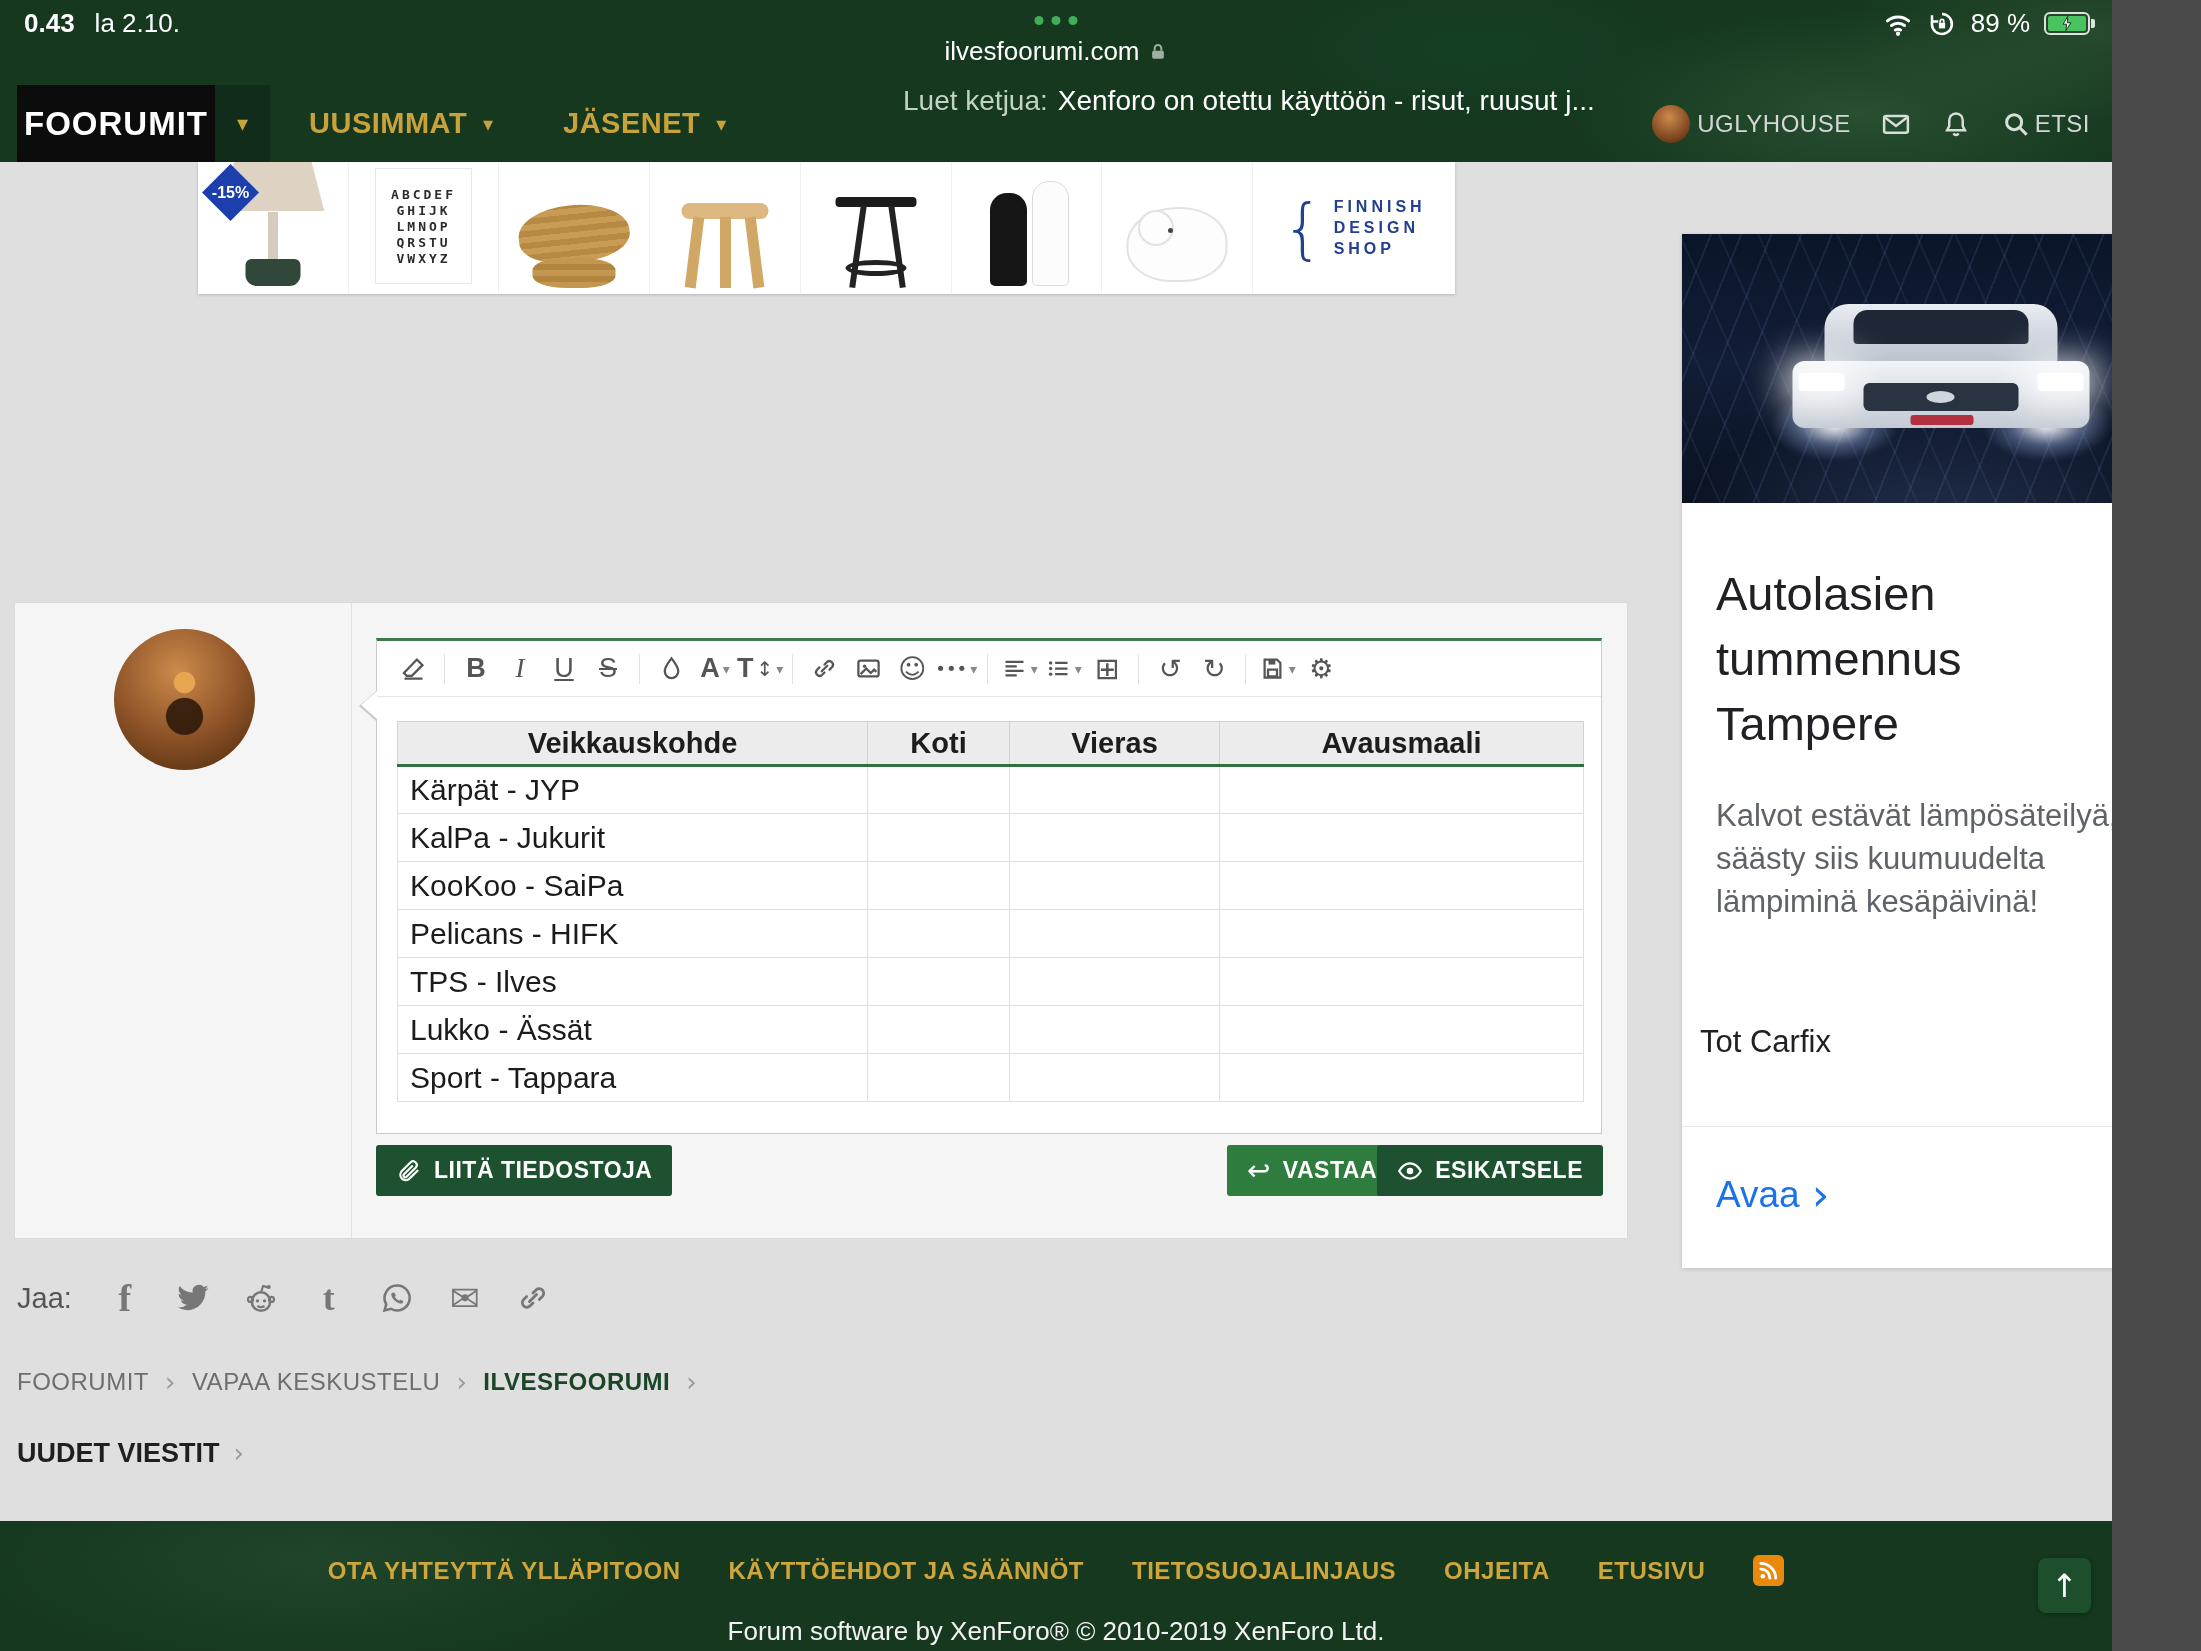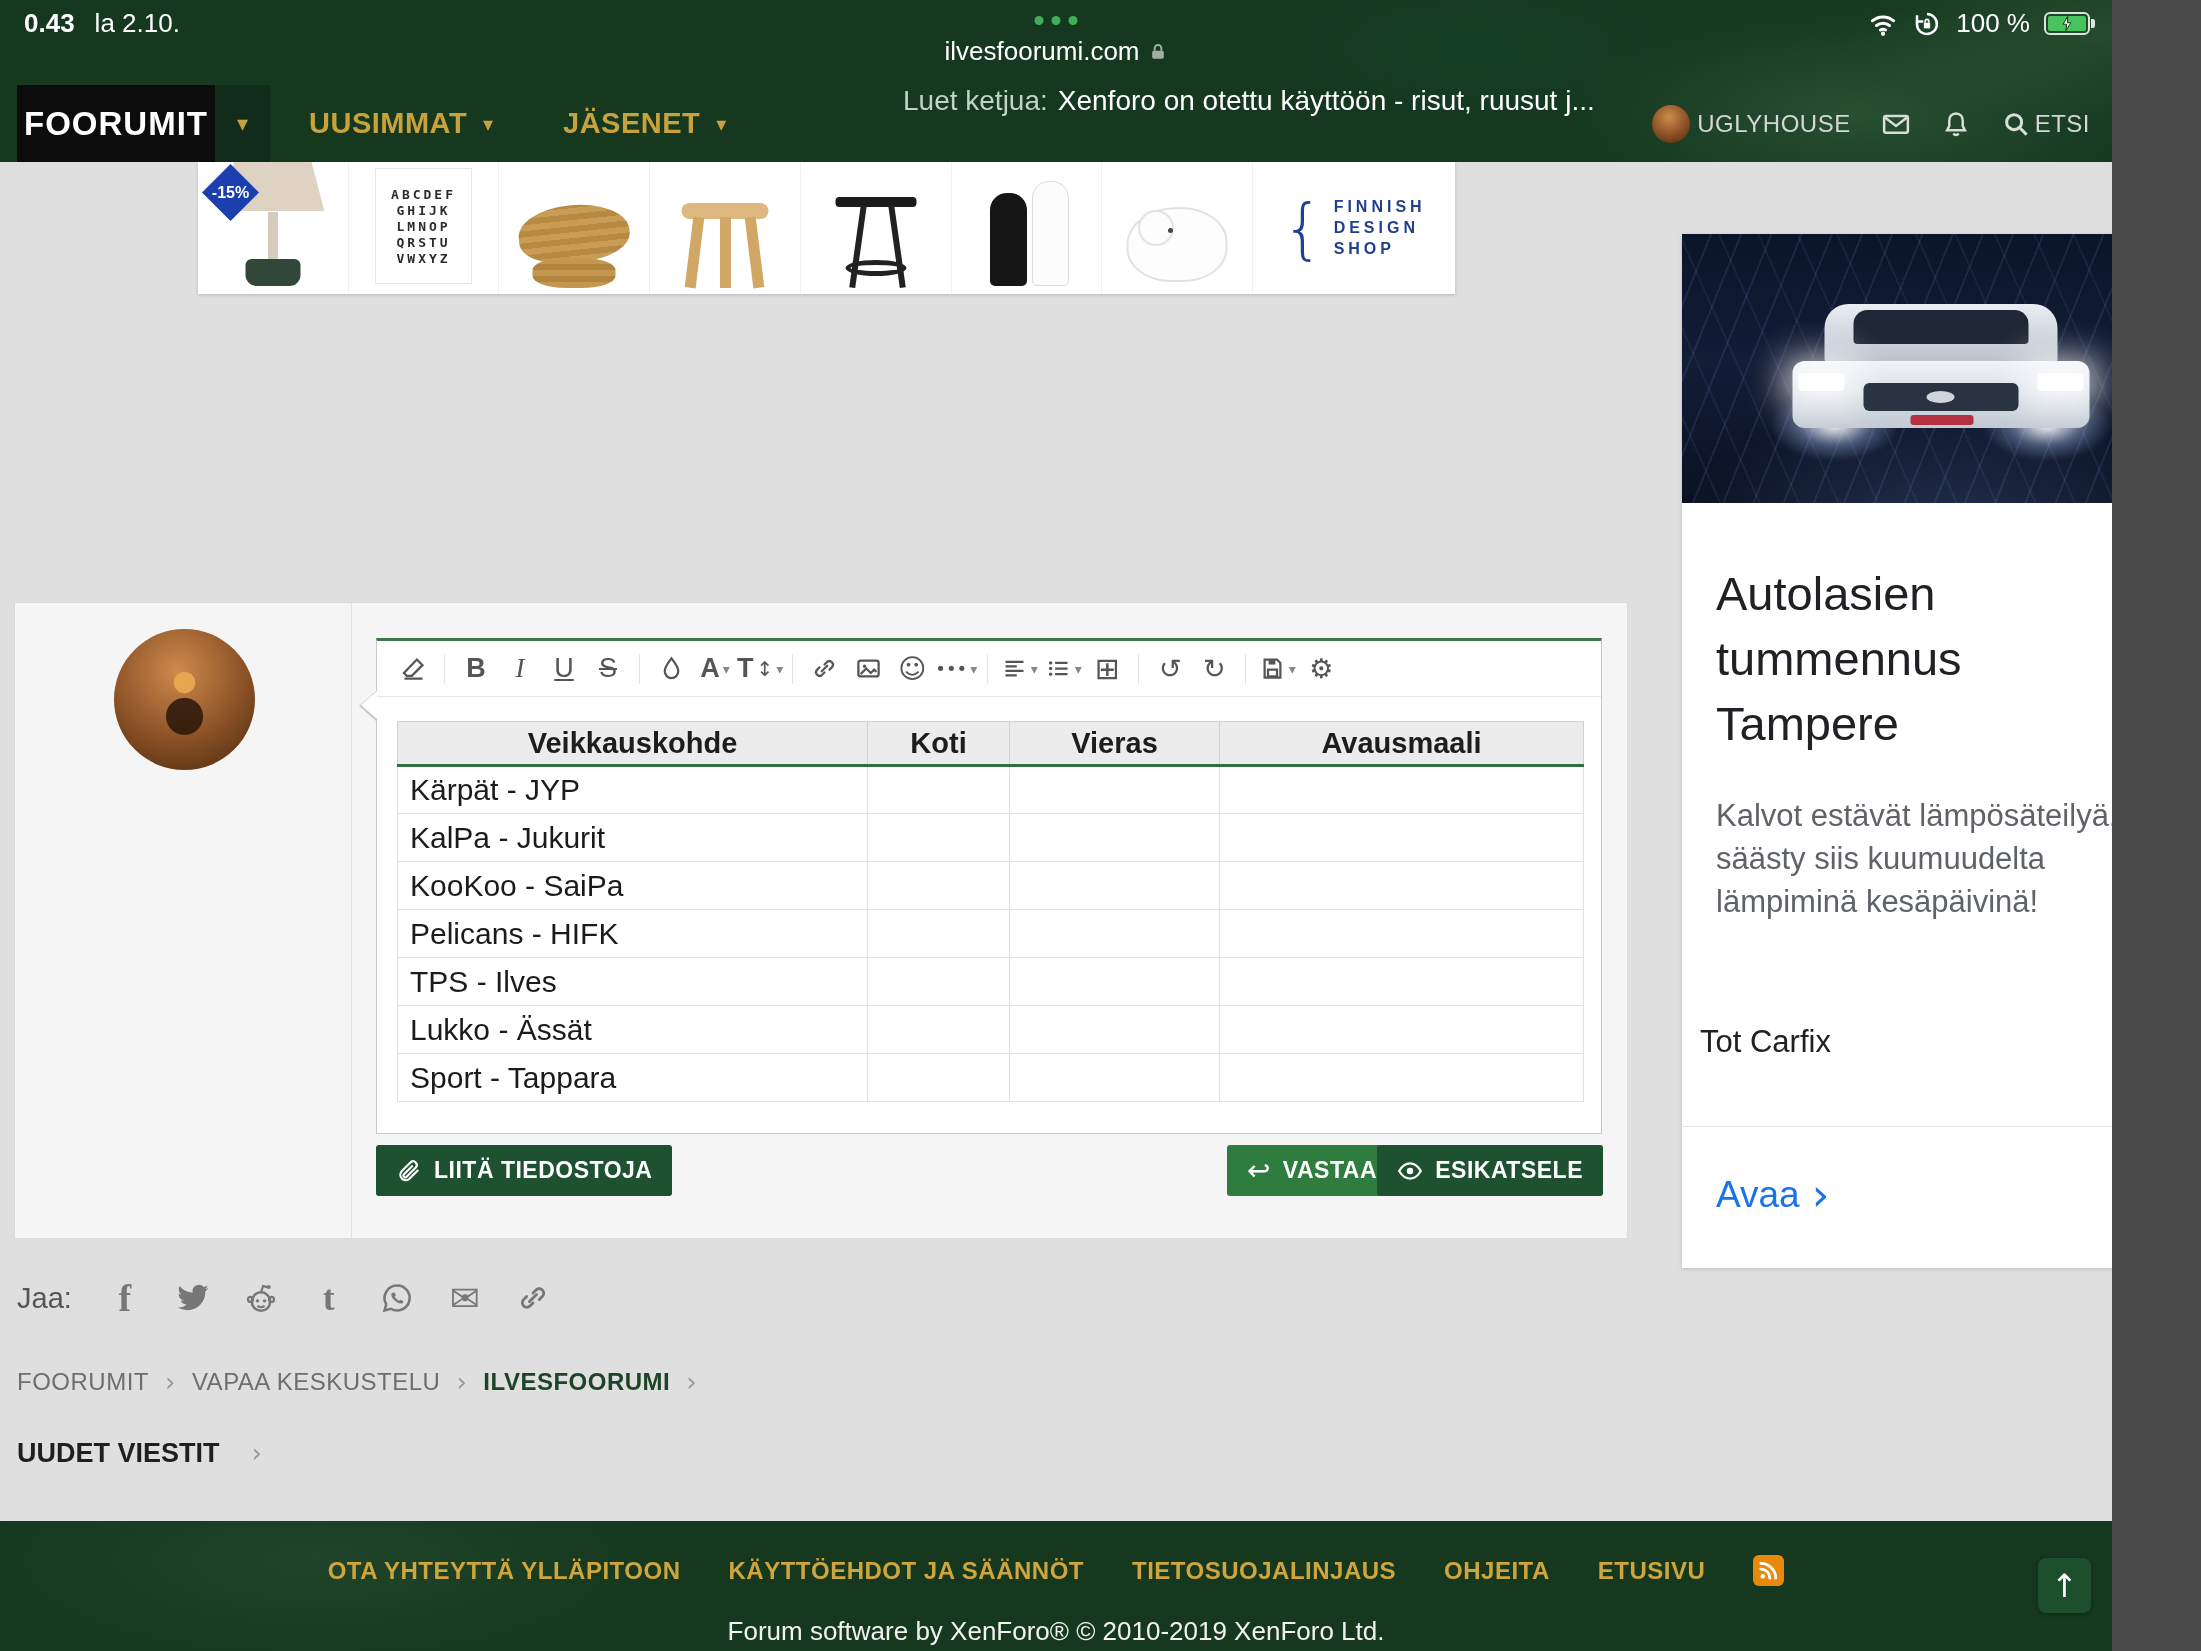--- a/index.html
+++ b/index.html
@@ -130,21 +130,21 @@
   .share-icon { width:38px; height:38px; display:flex; align-items:center; justify-content:center; color:#777; }
   .share-icon svg { width:34px; height:34px; }
   .share-f { font-family:"Liberation Serif", serif; font-weight:bold; font-size:38px; }
   .share-t { font-family:"Liberation Serif", serif; font-weight:bold; font-size:36px; }
   .share-mail { font-size:36px; }
 
   .breadcrumb { position:absolute; left:17px; top:1367px; display:flex; align-items:center; gap:16px;
     font-size:24px; color:#6e6e6e; letter-spacing:0.5px; }
   .crumb-sep { color:#9a9a9a; font-size:26px; }
   .crumb-last { color:#1c4527; font-weight:bold; }
-  .new-posts { position:absolute; left:17px; top:1438px; display:flex; gap:32px;
+  .new-posts { position:absolute; left:17px; top:1438px; display:flex; gap:14px;
     font-size:27px; font-weight:bold; color:#1f1f1f; }
   .new-posts .crumb-sep { font-weight:normal; }
 
   
   .side-ad { position:absolute; left:1682px; top:234px; width:517px; height:1034px; background:#fff;
     box-shadow:0 1px 4px rgba(0,0,0,.15); }
   .ad-img { position:absolute; left:0; top:0; right:0; height:269px; overflow:hidden;
     background:
       radial-gradient(ellipse 426px 228px at 50% 115%, #263452 0%, transparent 62%),
       linear-gradient(180deg,#0b1529 0%,#121d36 48%,#0a1222 100%); }
@@ -218,21 +218,21 @@
       <svg class="sicon" viewBox="0 0 24 24">
           <path d="M3.5 9.5 a13 13 0 0 1 17 0 M6.8 13.2 a8.5 8.5 0 0 1 10.4 0 M9.9 16.8 a4.2 4.2 0 0 1 4.2 0" stroke="#fff" stroke-width="2.4" fill="none" stroke-linecap="round"></path>
           <circle cx="12" cy="19.8" r="1.7" fill="#fff"></circle>
         </svg>
       <svg class="sicon" viewBox="0 0 24 24">
           <path d="M12 4 a8 8 0 1 1 -7.5 5" fill="none" stroke="#fff" stroke-width="2"></path>
           <path d="M4 5 v5 h5" fill="none" stroke="#fff" stroke-width="2"></path>
           <rect x="9.5" y="11" width="5" height="4.5" fill="#fff"></rect>
           <path d="M10.6 11 v-1.4 a1.4 1.4 0 0 1 2.8 0 V11" stroke="#fff" stroke-width="1.4" fill="none"></path>
         </svg>
-      <span>100 %</span>
+      <span>89 %</span>
       <span class="battery">
           <span class="fill"></span>
           <svg viewBox="0 0 24 24">
             <path d="M13 2 L6.5 13 h5 L10.5 22 l7-11 h-5 z" fill="#fff" stroke="#15381f" stroke-width="1.4"></path>
           </svg>
         </span>
     </div>
 
     <div class="nav-row">
       <div class="logo-box">

